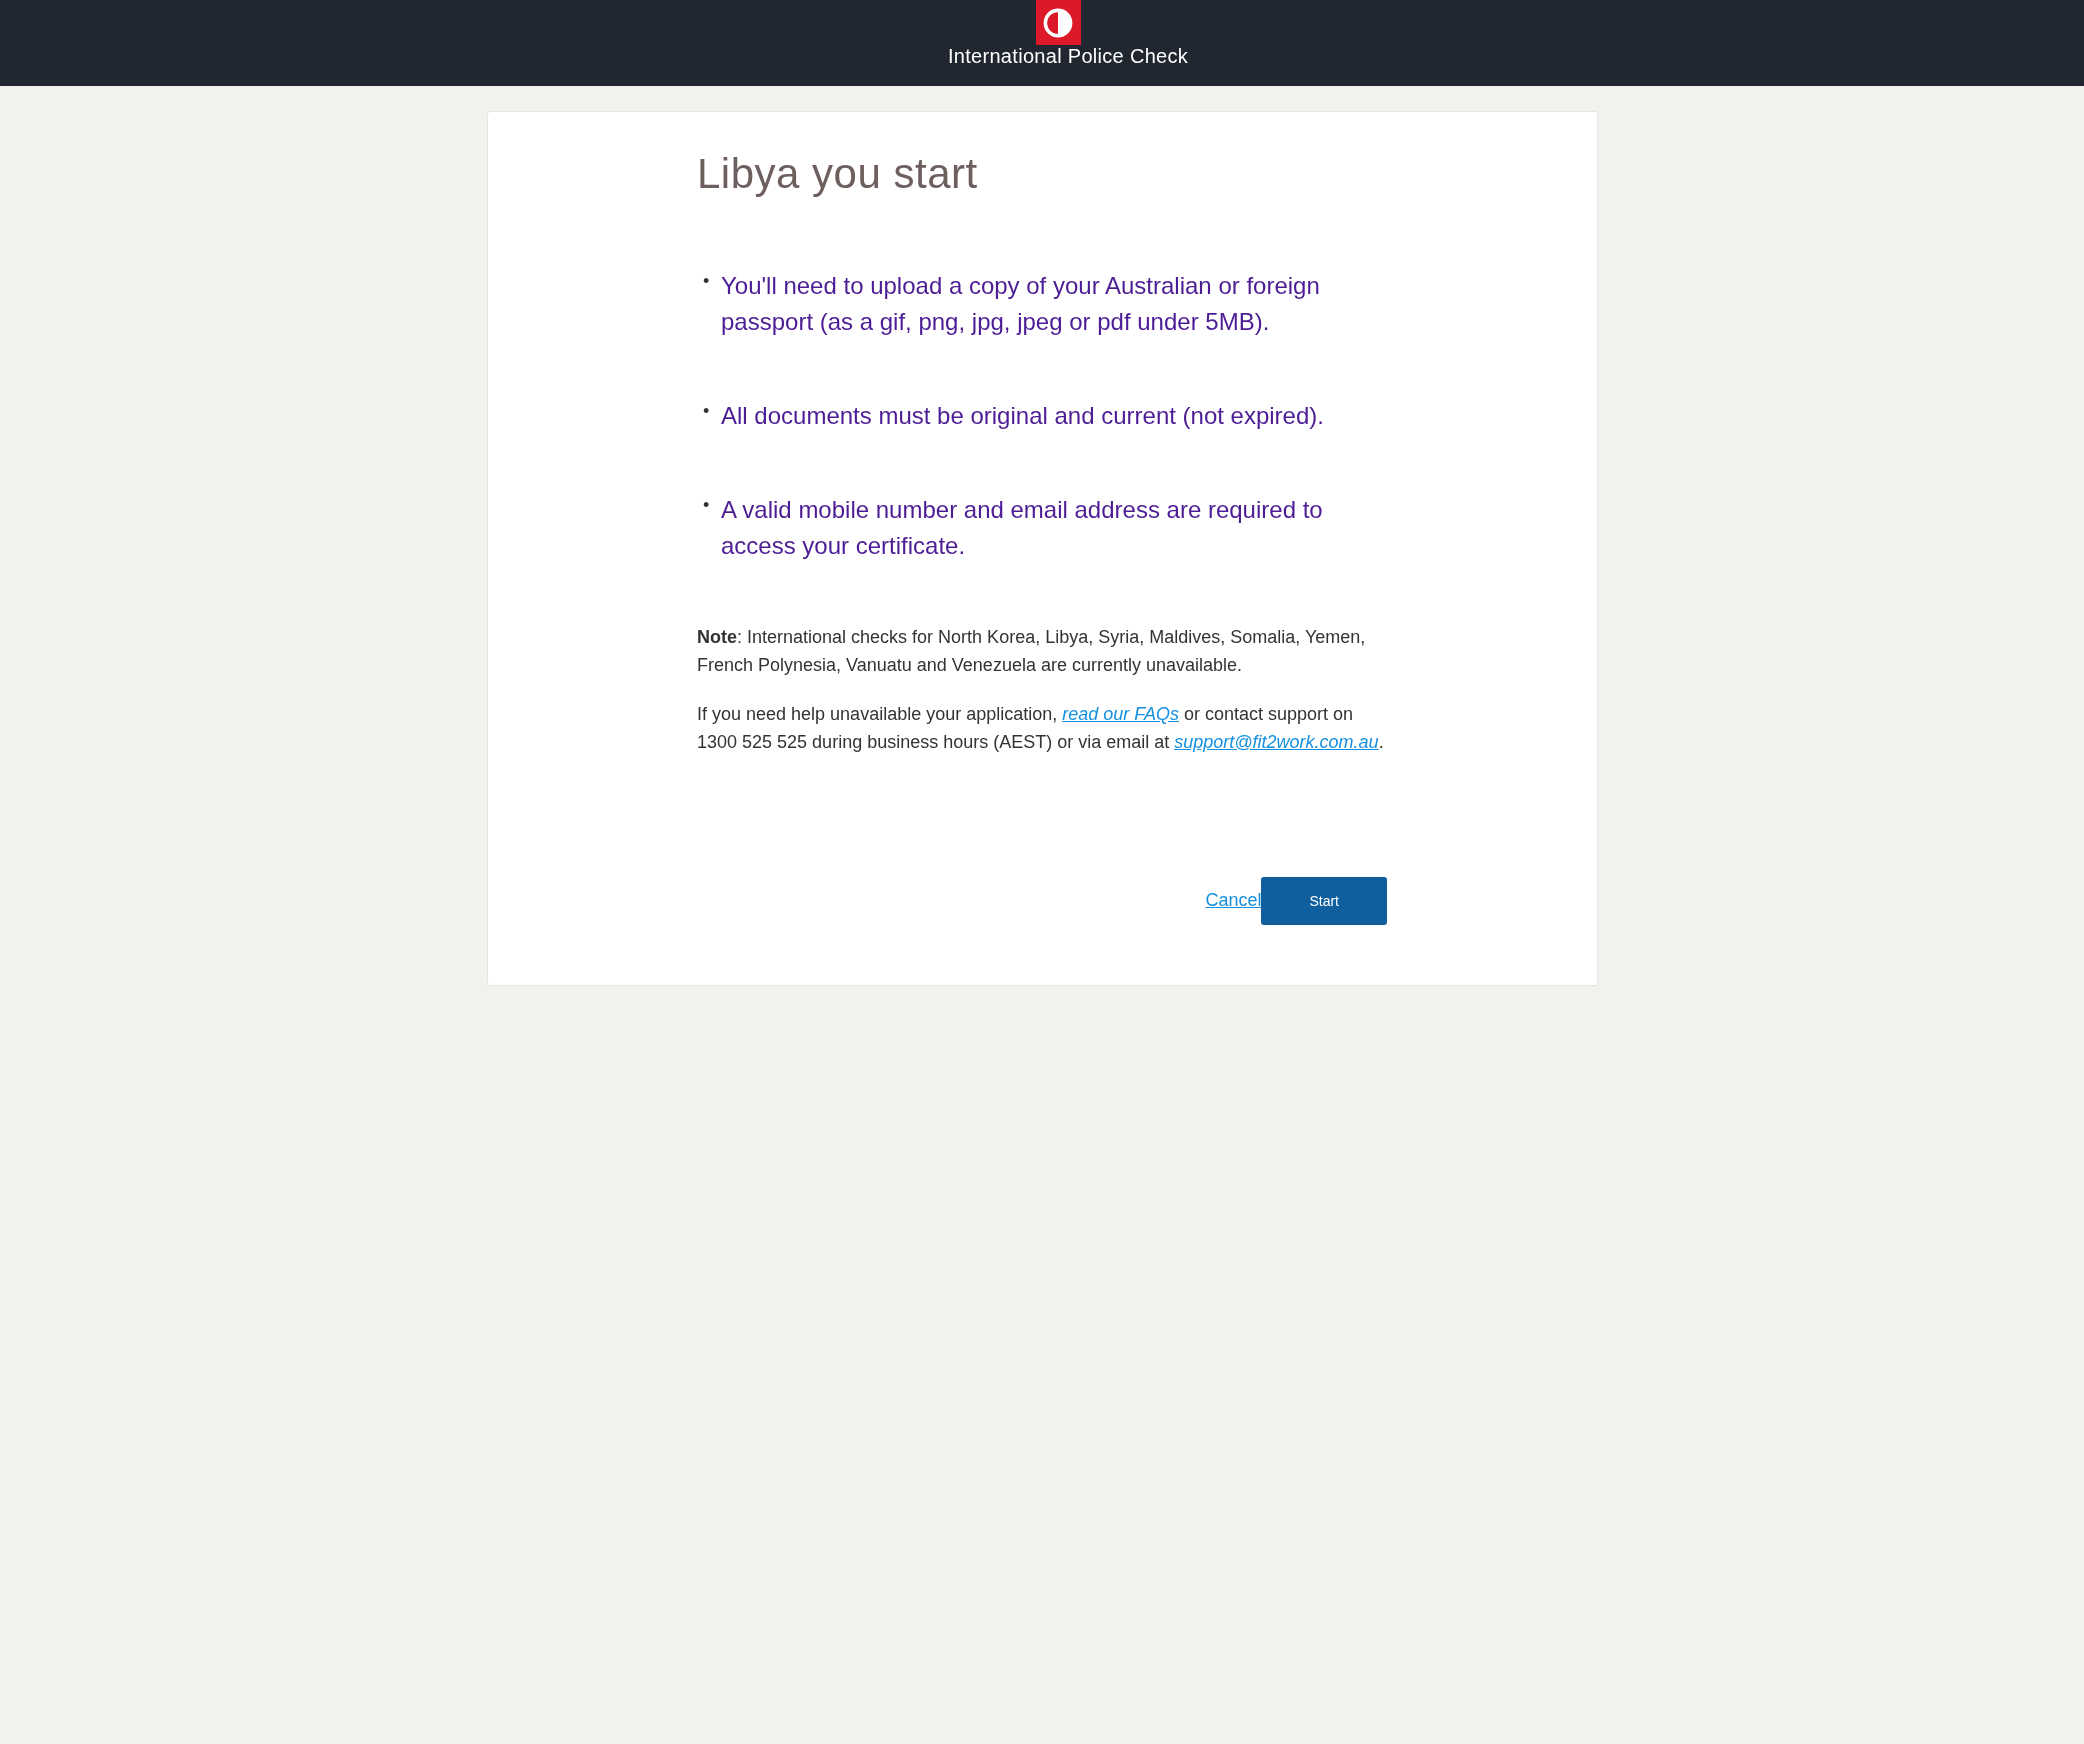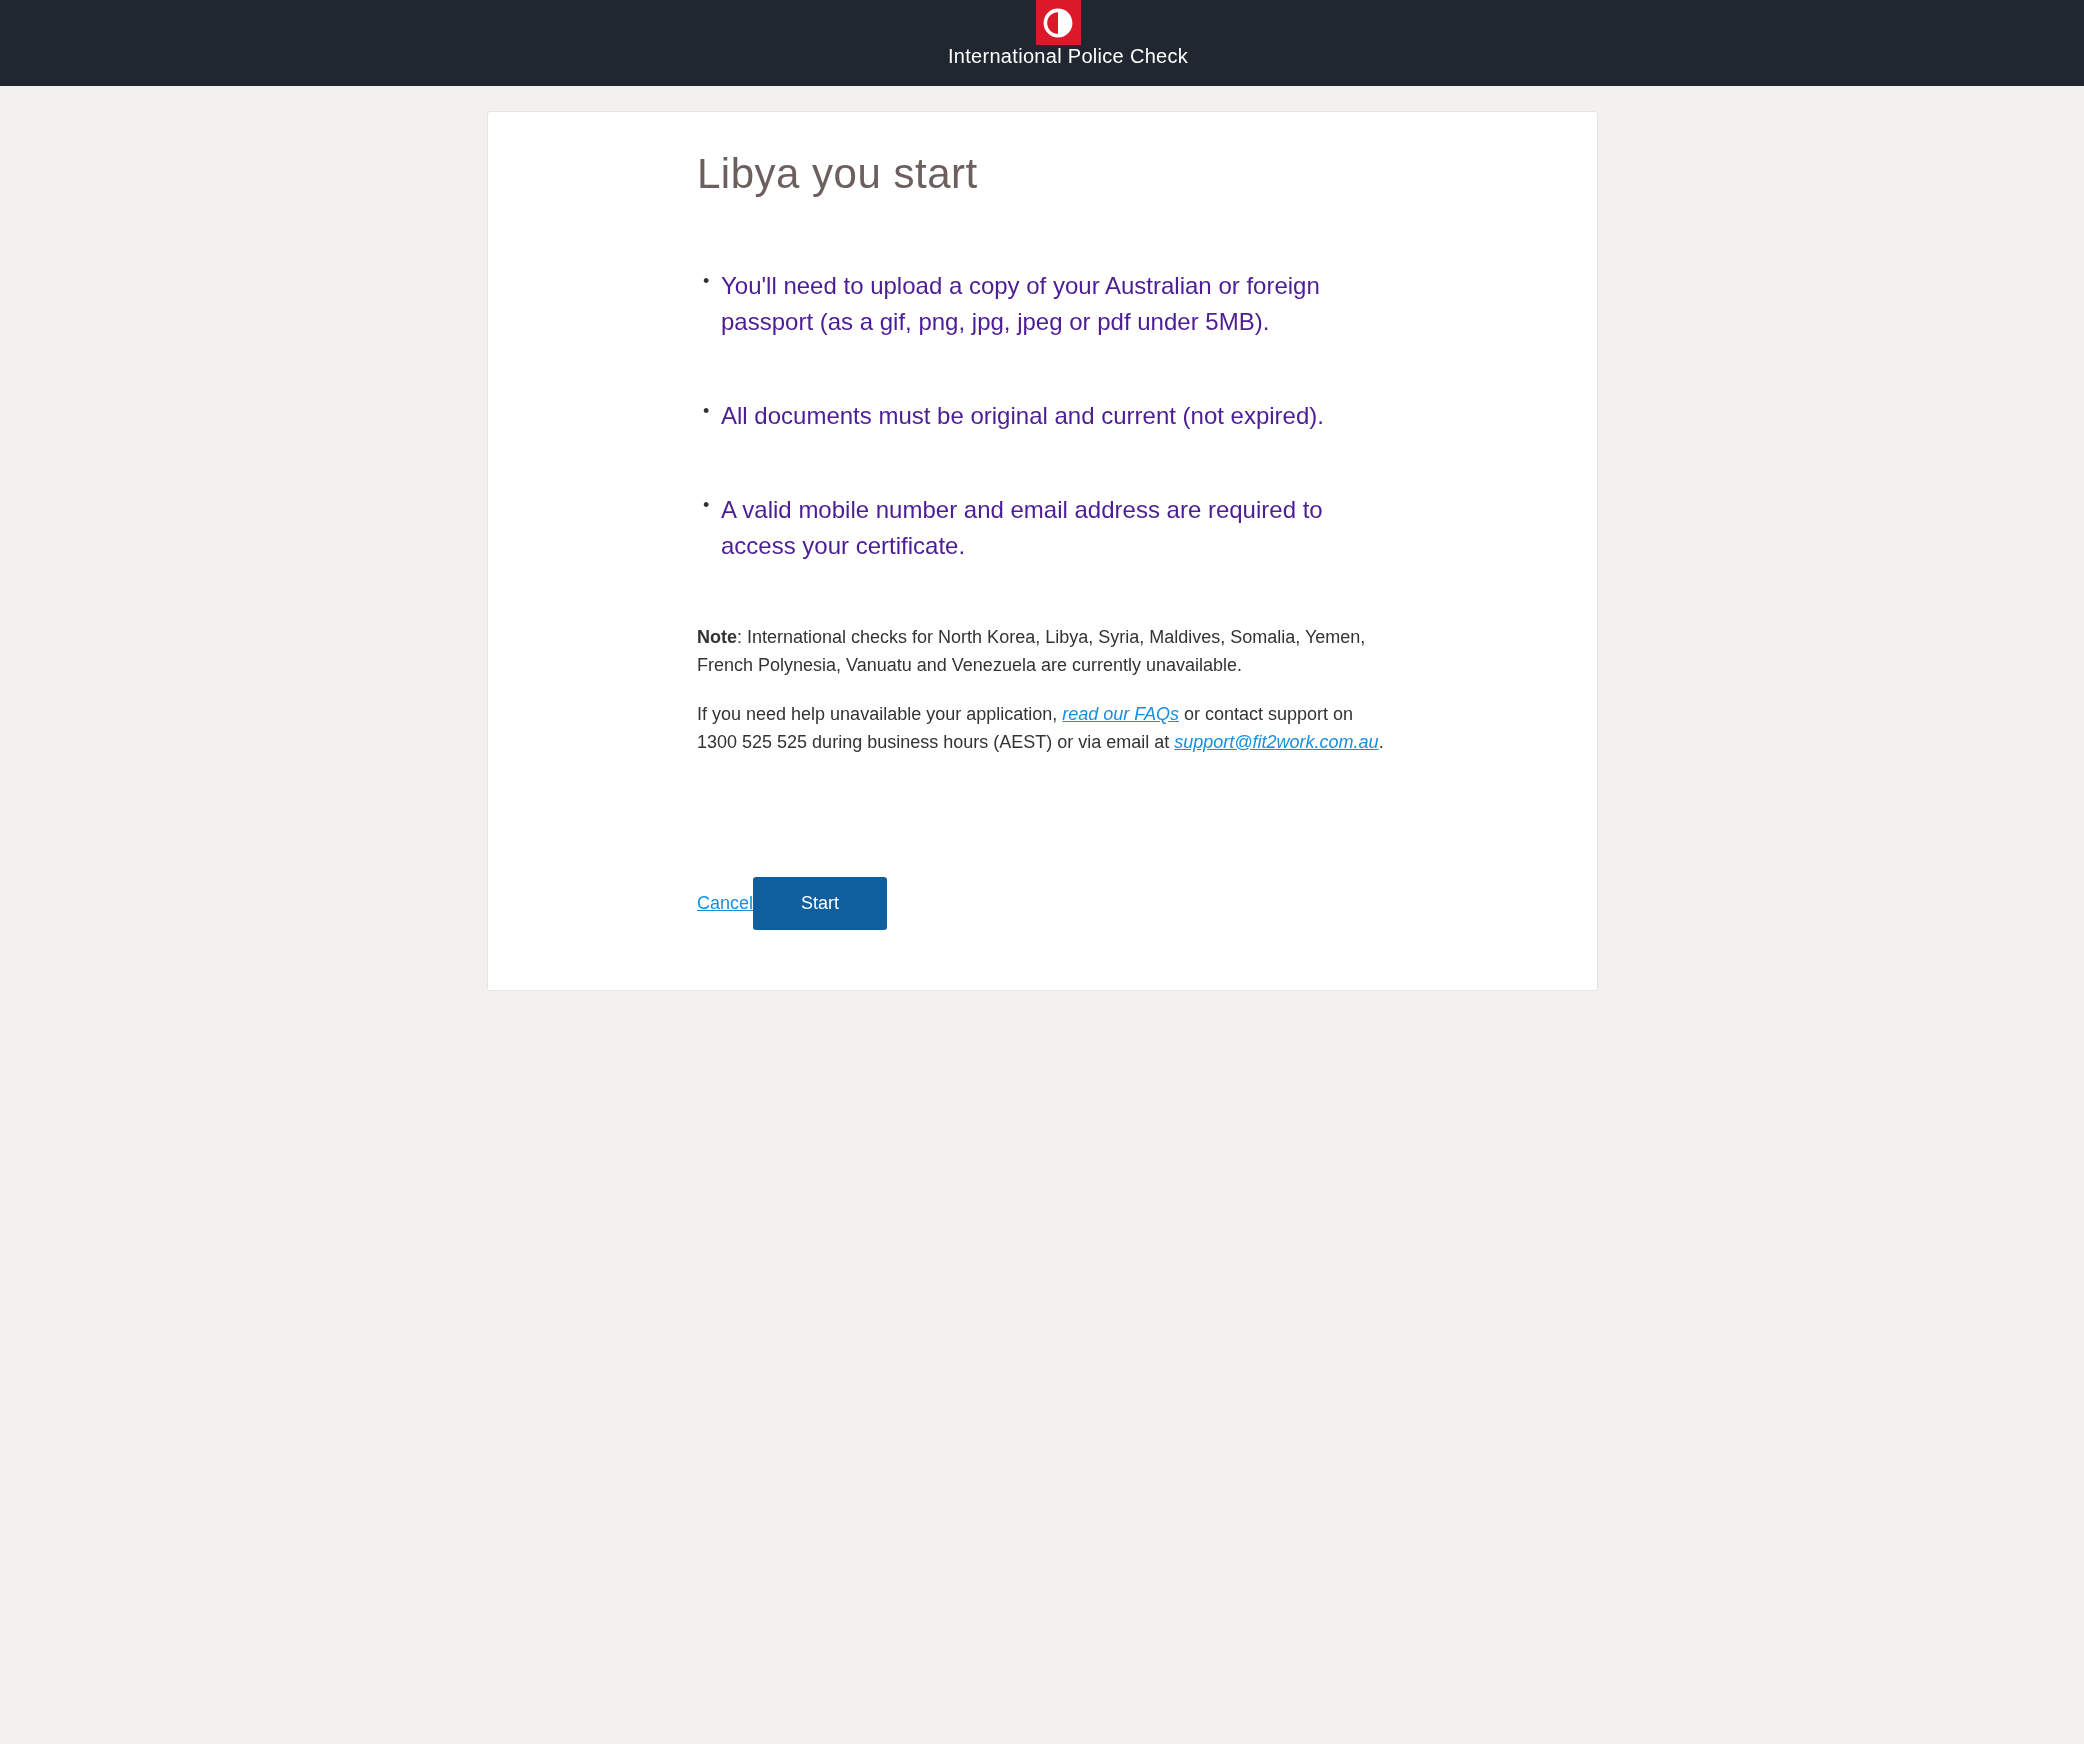--- a/index.html
+++ b/index.html
@@ -118,38 +118,39 @@
     }
     
     .link {
       color: #1490df;
       text-decoration: underline;
       font-style: italic;
     }
     
     .actions {
       display: flex;
-      justify-content: flex-start;
+      justify-content: flex-end;
       align-items: center;
+      margin-left: 48px;
     }
     
     .cancel-link {
       color: #1490df;
       text-decoration: underline;
       font-size: 18px;
       cursor: pointer;
     }
     
     .start-button {
       background-color: #0f5f9e;
       color: #ffffff;
       border: none;
       border-radius: 3px;
       padding: 16px 48px;
-      font-size: 18px;
+      font-size: 14px;
       cursor: pointer;
     }
   </style>
 </head>
 <body>
 
 <div class="header">
   <div class="logo-box">
     <svg class="logo-svg" viewBox="0 0 100 100">
       <circle cx="50" cy="50" r="42" fill="none" stroke="#ffffff" stroke-width="12"></circle>

